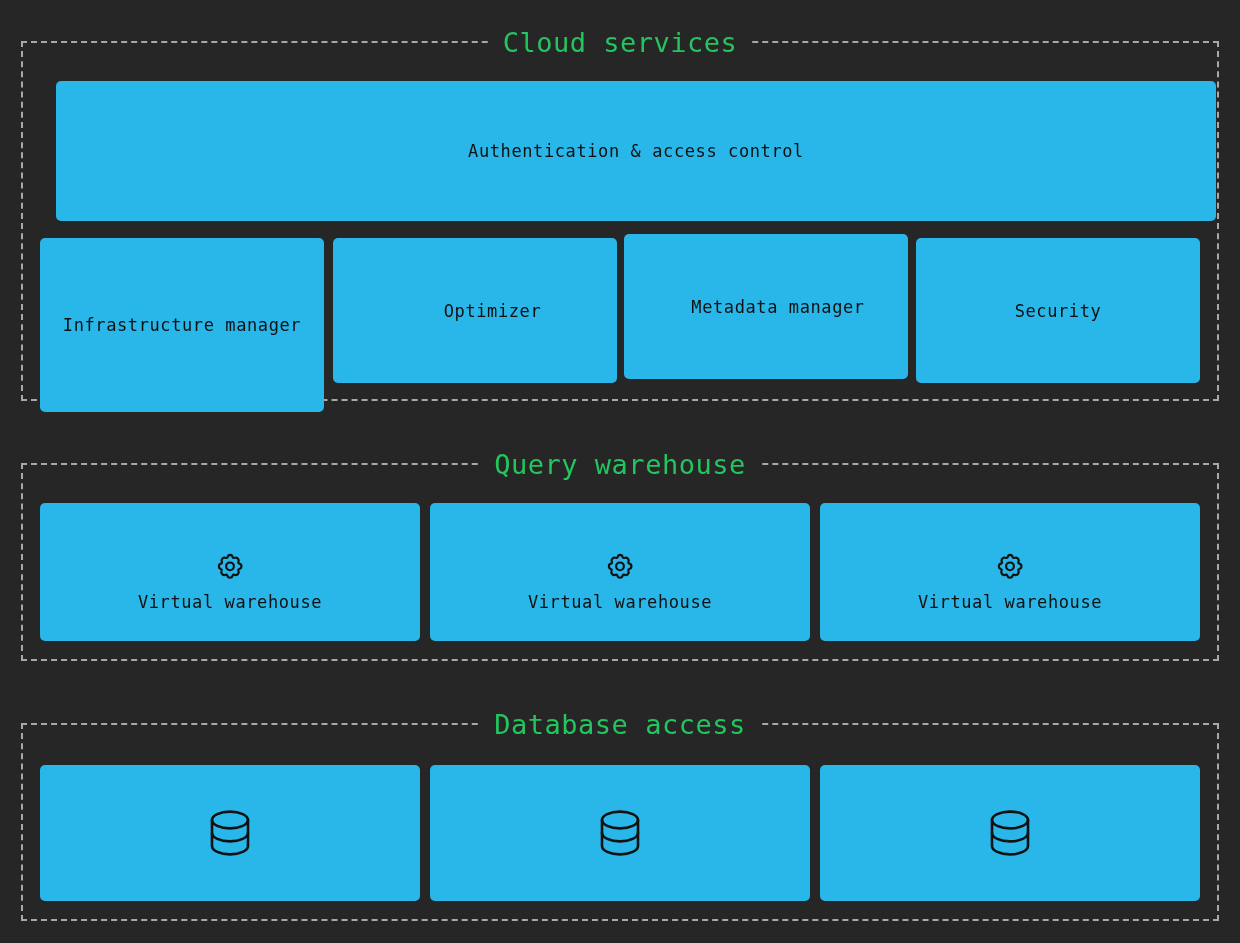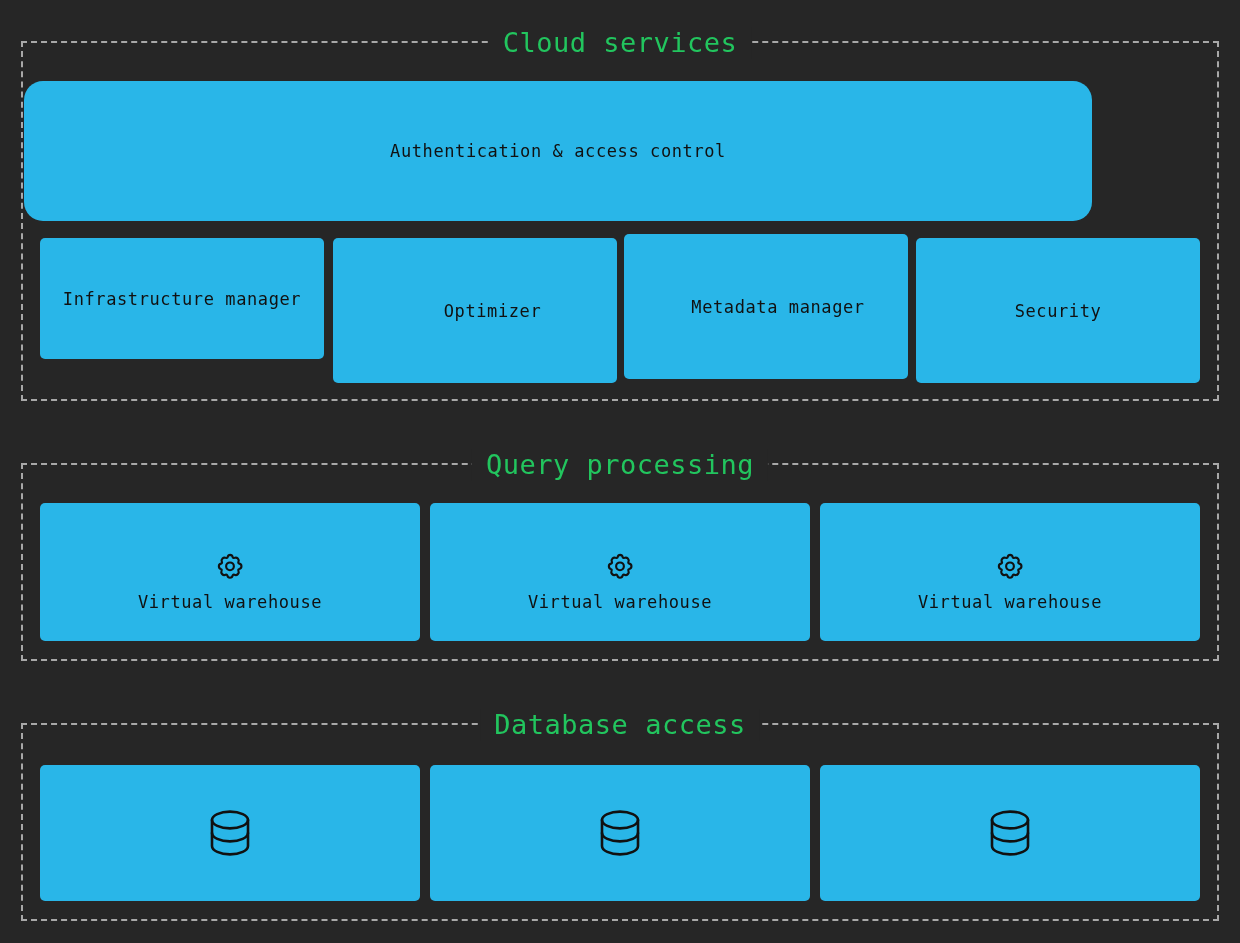--- a/index.html
+++ b/index.html
@@ -77,42 +77,42 @@
 </style>
 </head>
 <body>
 
 <div class="canvas">
 
   <div class="group" style="left:21px; top:41px; width:1198px; height:360px;">
     <span class="group-title">Cloud services</span>
   </div>
 
-  <div class="node" style="left:24px; top:81px; width:1068px; height:140px;border-radius:19px;">
+  <div class="node" style="left:56px; top:81px; width:1160px; height:140px;">
     <span class="label">Authentication &amp; access control</span>
   </div>
 
-  <div class="node" style="left:40px; top:238px; width:284px; height:121px;">
+  <div class="node" style="left:40px; top:238px; width:284px; height:174px;">
     <span class="label">Infrastructure manager</span>
   </div>
 
   <div class="node" style="left:333px; top:238px; width:284px; height:145px;padding-left:35px;">
     <span class="label">Optimizer</span>
   </div>
 
   <div class="node" style="left:624px; top:234px; width:284px; height:145px;padding-left:24px;">
     <span class="label">Metadata manager</span>
   </div>
 
   <div class="node" style="left:916px; top:238px; width:284px; height:145px;">
     <span class="label">Security</span>
   </div>
 
   <div class="group" style="left:21px; top:463px; width:1198px; height:198px;">
-    <span class="group-title">Query processing</span>
+    <span class="group-title">Query warehouse</span>
   </div>
 
   <div class="node with-icon" style="left:40px; top:503px; width:380px; height:138px;">
     <span class="icon">
       <svg width="30" height="30" viewBox="0 0 24 24" fill="none" stroke="#111111" stroke-width="1.7" stroke-linecap="round" stroke-linejoin="round">
         <path d="M12 3.1c1.05 0 1.93.75 2.12 1.74.12.62.79.97 1.36.69.92-.44 2.03-.27 2.77.47s.91 1.85.47 2.77c-.28.57.07 1.24.69 1.36.99.19 1.74 1.07 1.74 2.12s-.75 1.93-1.74 2.12c-.62.12-.97.79-.69 1.36.44.92.27 2.03-.47 2.77s-1.85.91-2.77.47c-.57-.28-1.24.07-1.36.69-.19.99-1.07 1.74-2.12 1.74s-1.93-.75-2.12-1.74c-.12-.62-.79-.97-1.36-.69-.92.44-2.03.27-2.77-.47s-.91-1.85-.47-2.77c.28-.57-.07-1.24-.69-1.36C3.85 14.18 3.1 13.3 3.1 12.25s.75-1.93 1.74-2.12c.62-.12.97-.79.69-1.36-.44-.92-.27-2.03.47-2.77s1.85-.91 2.77-.47c.57.28 1.24-.07 1.36-.69.19-.99 1.07-1.74 2.12-1.74z"></path>
         <circle cx="12" cy="12.25" r="3.1"></circle>
       </svg>
     </span>
     <span class="label">Virtual warehouse</span>

